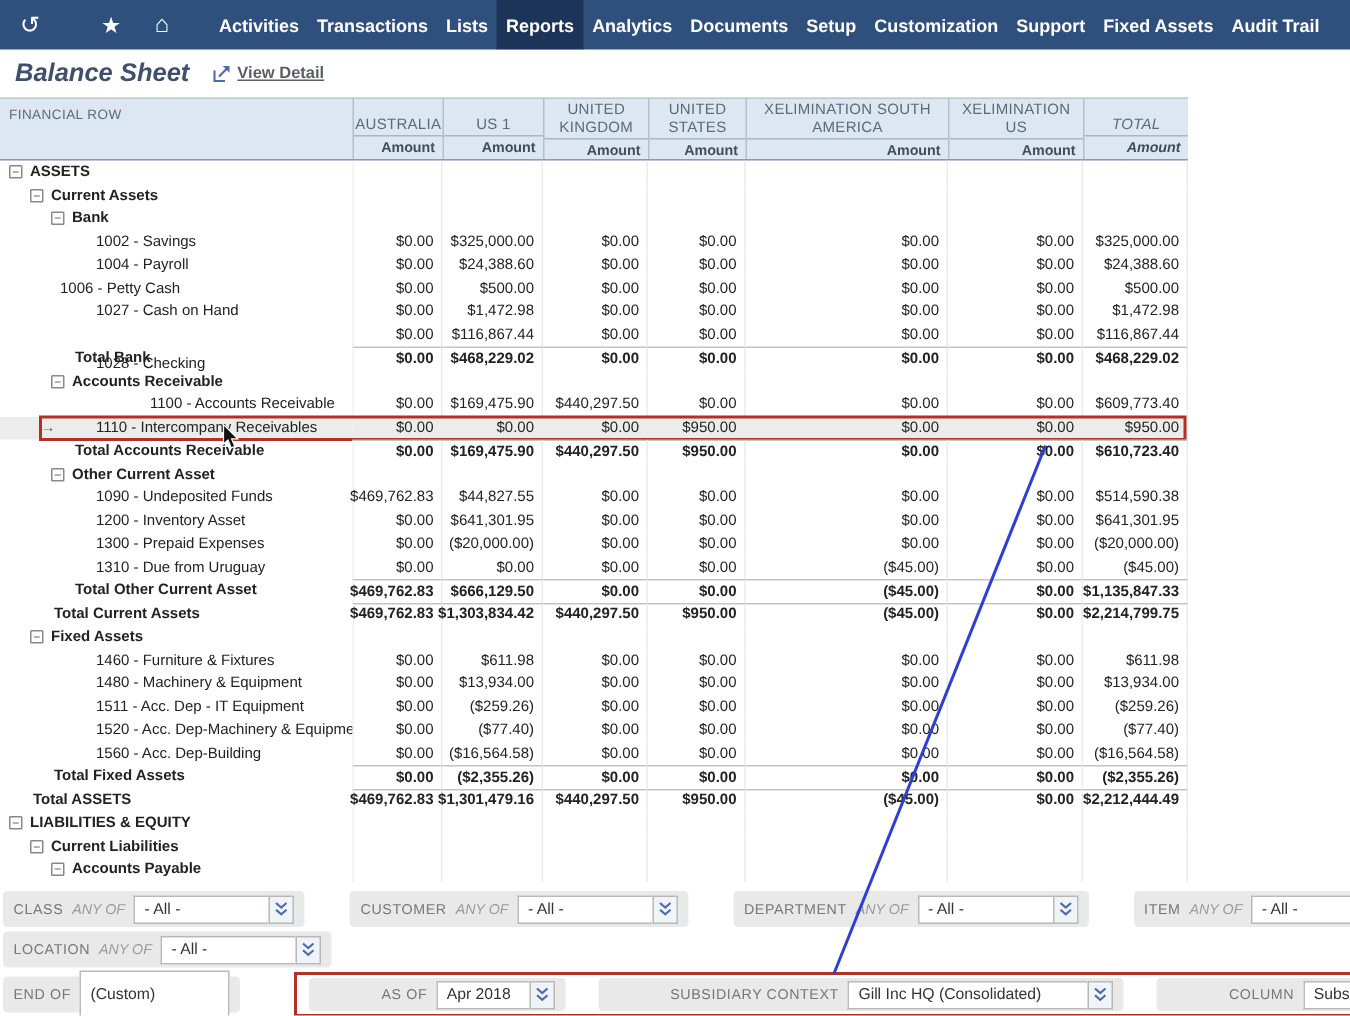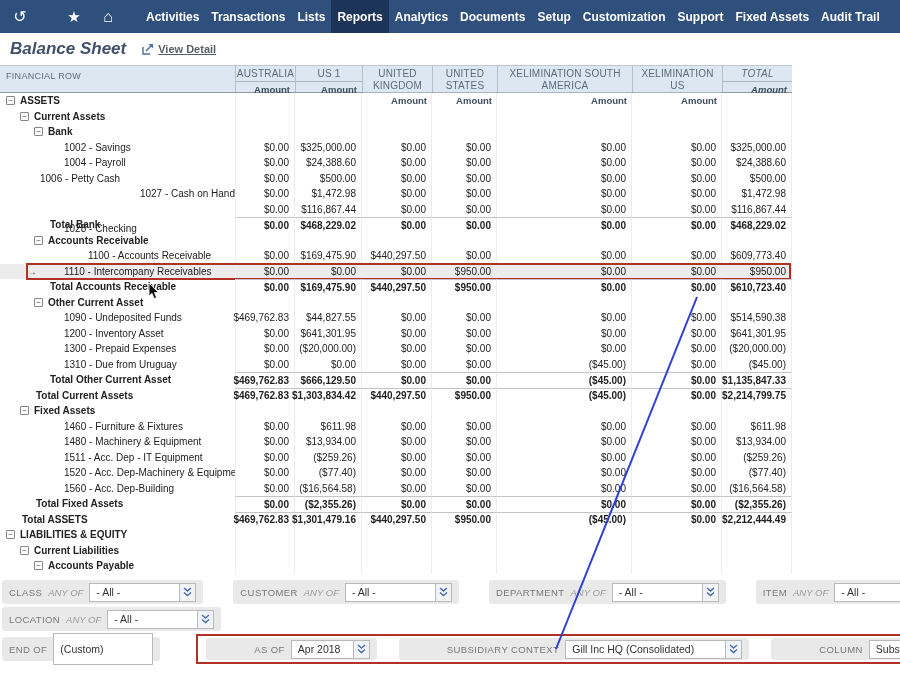--- a/index.html
+++ b/index.html
@@ -20,21 +20,21 @@
   .nav-item.active { background:var(--nav-active,#1c3457); }
 
   
   .titlebar { height:32px; display:flex; align-items:center; padding-left:10px; gap:16px; }
   .page-title { font-size:17px; font-weight:bold; color:#41506a;font-style:italic; }
   .view-detail { display:flex; align-items:center; gap:4px; cursor:pointer; }
   .view-detail span { font-size:11px; font-weight:bold; color:#5a5f66; text-decoration:underline; }
 
   
   .report { width:792px; }
-  .thead { display:flex; height:28px; background:var(--header-bg,#dce7f1);
+  .thead { display:flex; height:42px; background:var(--header-bg,#dce7f1);
            border-top:1px solid #bcc8d4; border-bottom:1px solid #8e9aa7; }
   .hrowlabel { width:235px; font-size:9px; color:#5a6b7c; padding:5px 0 0 6px; letter-spacing:.3px; }
   .hcell { display:flex; flex-direction:column; border-left:1px solid #b3bfcb; }
   .hname { flex:1; display:flex; align-items:flex-end; justify-content:center; text-align:center;
            font-size:10px; color:#5a6b7c; padding:2px 3px 1px 3px; letter-spacing:.2px;
            border-bottom:1px solid #aab6c2; line-height:1.15; }
   .hsub { height:15px; font-size:9.5px; font-weight:bold; color:#3f4e5c; text-align:right;
           padding:2px 5px 0 0; }
   .hcell.italic .hname, .hcell.italic .hsub { font-style:italic; }
 
@@ -220,21 +220,21 @@
         </div>
         <div class="vcell c0">$0.00</div>
         <div class="vcell c1">$500.00</div>
         <div class="vcell c2">$0.00</div>
         <div class="vcell c3">$0.00</div>
         <div class="vcell c4">$0.00</div>
         <div class="vcell c5">$0.00</div>
         <div class="vcell c6">$500.00</div>
       </div>
       <div class="row leaf">
-        <div class="lcell" style="padding-left: 64px; justify-content: flex-end;">
+        <div class="lcell" style="padding-left: 64px;">
           <span class="rlabel">1027 - Cash on Hand</span>
         </div>
         <div class="vcell c0">$0.00</div>
         <div class="vcell c1">$1,472.98</div>
         <div class="vcell c2">$0.00</div>
         <div class="vcell c3">$0.00</div>
         <div class="vcell c4">$0.00</div>
         <div class="vcell c5">$0.00</div>
         <div class="vcell c6">$1,472.98</div>
       </div>
@@ -269,21 +269,21 @@
         </div>
         <div class="vcell c0"></div>
         <div class="vcell c1"></div>
         <div class="vcell c2"></div>
         <div class="vcell c3"></div>
         <div class="vcell c4"></div>
         <div class="vcell c5"></div>
         <div class="vcell c6"></div>
       </div>
       <div class="row leaf">
-        <div class="lcell" style="padding-left: 64px; justify-content: center;">
+        <div class="lcell" style="padding-left: 100px;">
           <span class="rlabel">1100 - Accounts Receivable</span>
         </div>
         <div class="vcell c0">$0.00</div>
         <div class="vcell c1">$169,475.90</div>
         <div class="vcell c2">$440,297.50</div>
         <div class="vcell c3">$0.00</div>
         <div class="vcell c4">$0.00</div>
         <div class="vcell c5">$0.00</div>
         <div class="vcell c6">$609,773.40</div>
       </div>

